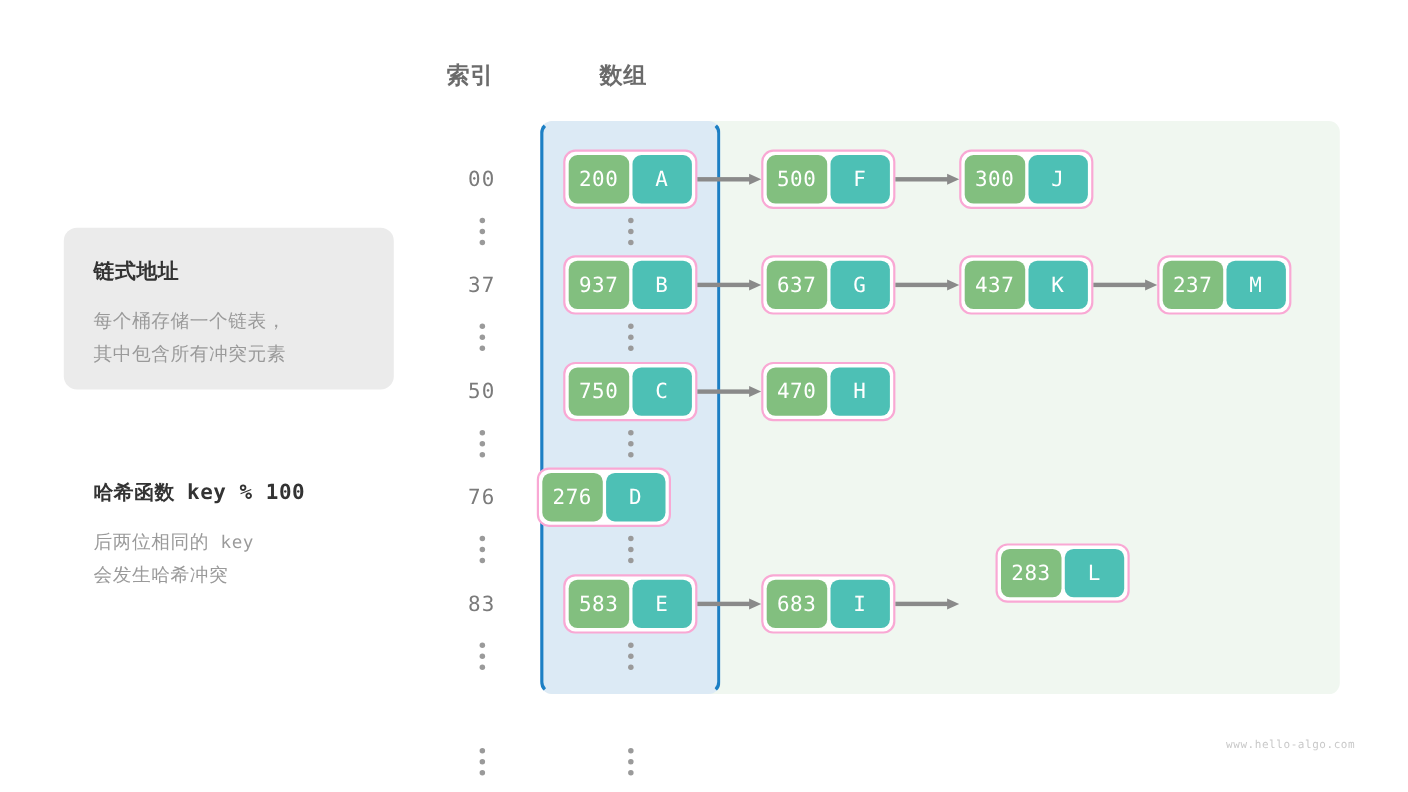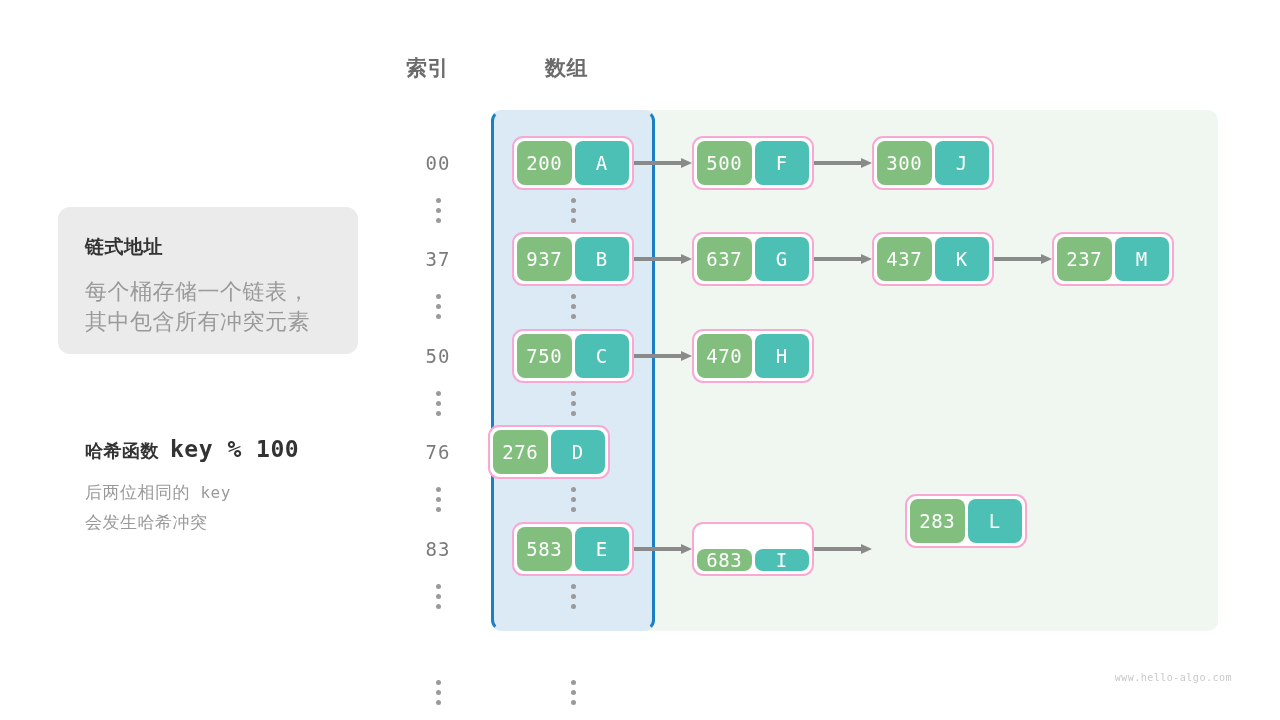--- a/index.html
+++ b/index.html
@@ -58,40 +58,40 @@
     top: 234px;
     font-size: 19px;
     font-weight: bold;
     color: #333333;
     letter-spacing: 0.5px;
   }
   .info-body {
     position: absolute;
     left: 85px;
     top: 277px;
-    font-size: 22px;
+    font-size: 17px;
     line-height: 30px;
     color: #9a9a9a;
     letter-spacing: 0.5px;
   }
 
   
   .hash-title {
     position: absolute;
     left: 85px;
     top: 436px;
     font-size: 18px;
     font-weight: bold;
     color: #333333;
     letter-spacing: 0.5px;
     white-space: nowrap;
   }
   .hash-title .mono {
     font-family: "DejaVu Sans Mono", "Liberation Mono", monospace;
-    font-size: 23px;
+    font-size: 19px;
     font-weight: bold;
   }
   .hash-body {
     position: absolute;
     left: 85px;
     top: 478px;
     font-size: 17px;
     line-height: 30px;
     color: #9a9a9a;
     letter-spacing: 0.5px;
@@ -305,21 +305,21 @@
       </div>
       <div class="idx" style="left: 398px; top: 538px;">83</div>
       <div class="node" style="left: 512px; top: 522px;">
         <div class="cellk">583</div>
         <div class="cellv">E</div>
       </div>
       <div class="arrow" style="left: 634px; top: 544px; width: 58px;">
         <div class="shaft" style="width: 48px;"></div>
         <div class="head" style="left: 47px;"></div>
       </div>
-      <div class="node" style="left: 692px; top: 522px; align-items: flex-end;">
+      <div class="node" style="left: 692px; top: 522px;">
         <div class="cellk">683</div>
         <div class="cellv">I</div>
       </div>
       <div class="arrow" style="left: 814px; top: 544px; width: 58px;">
         <div class="shaft" style="width: 48px;"></div>
         <div class="head" style="left: 47px;"></div>
       </div>
       <div class="node" style="left: 872px; top: 494px; margin-left: 33px;">
         <div class="cellk">283</div>
         <div class="cellv">L</div>

